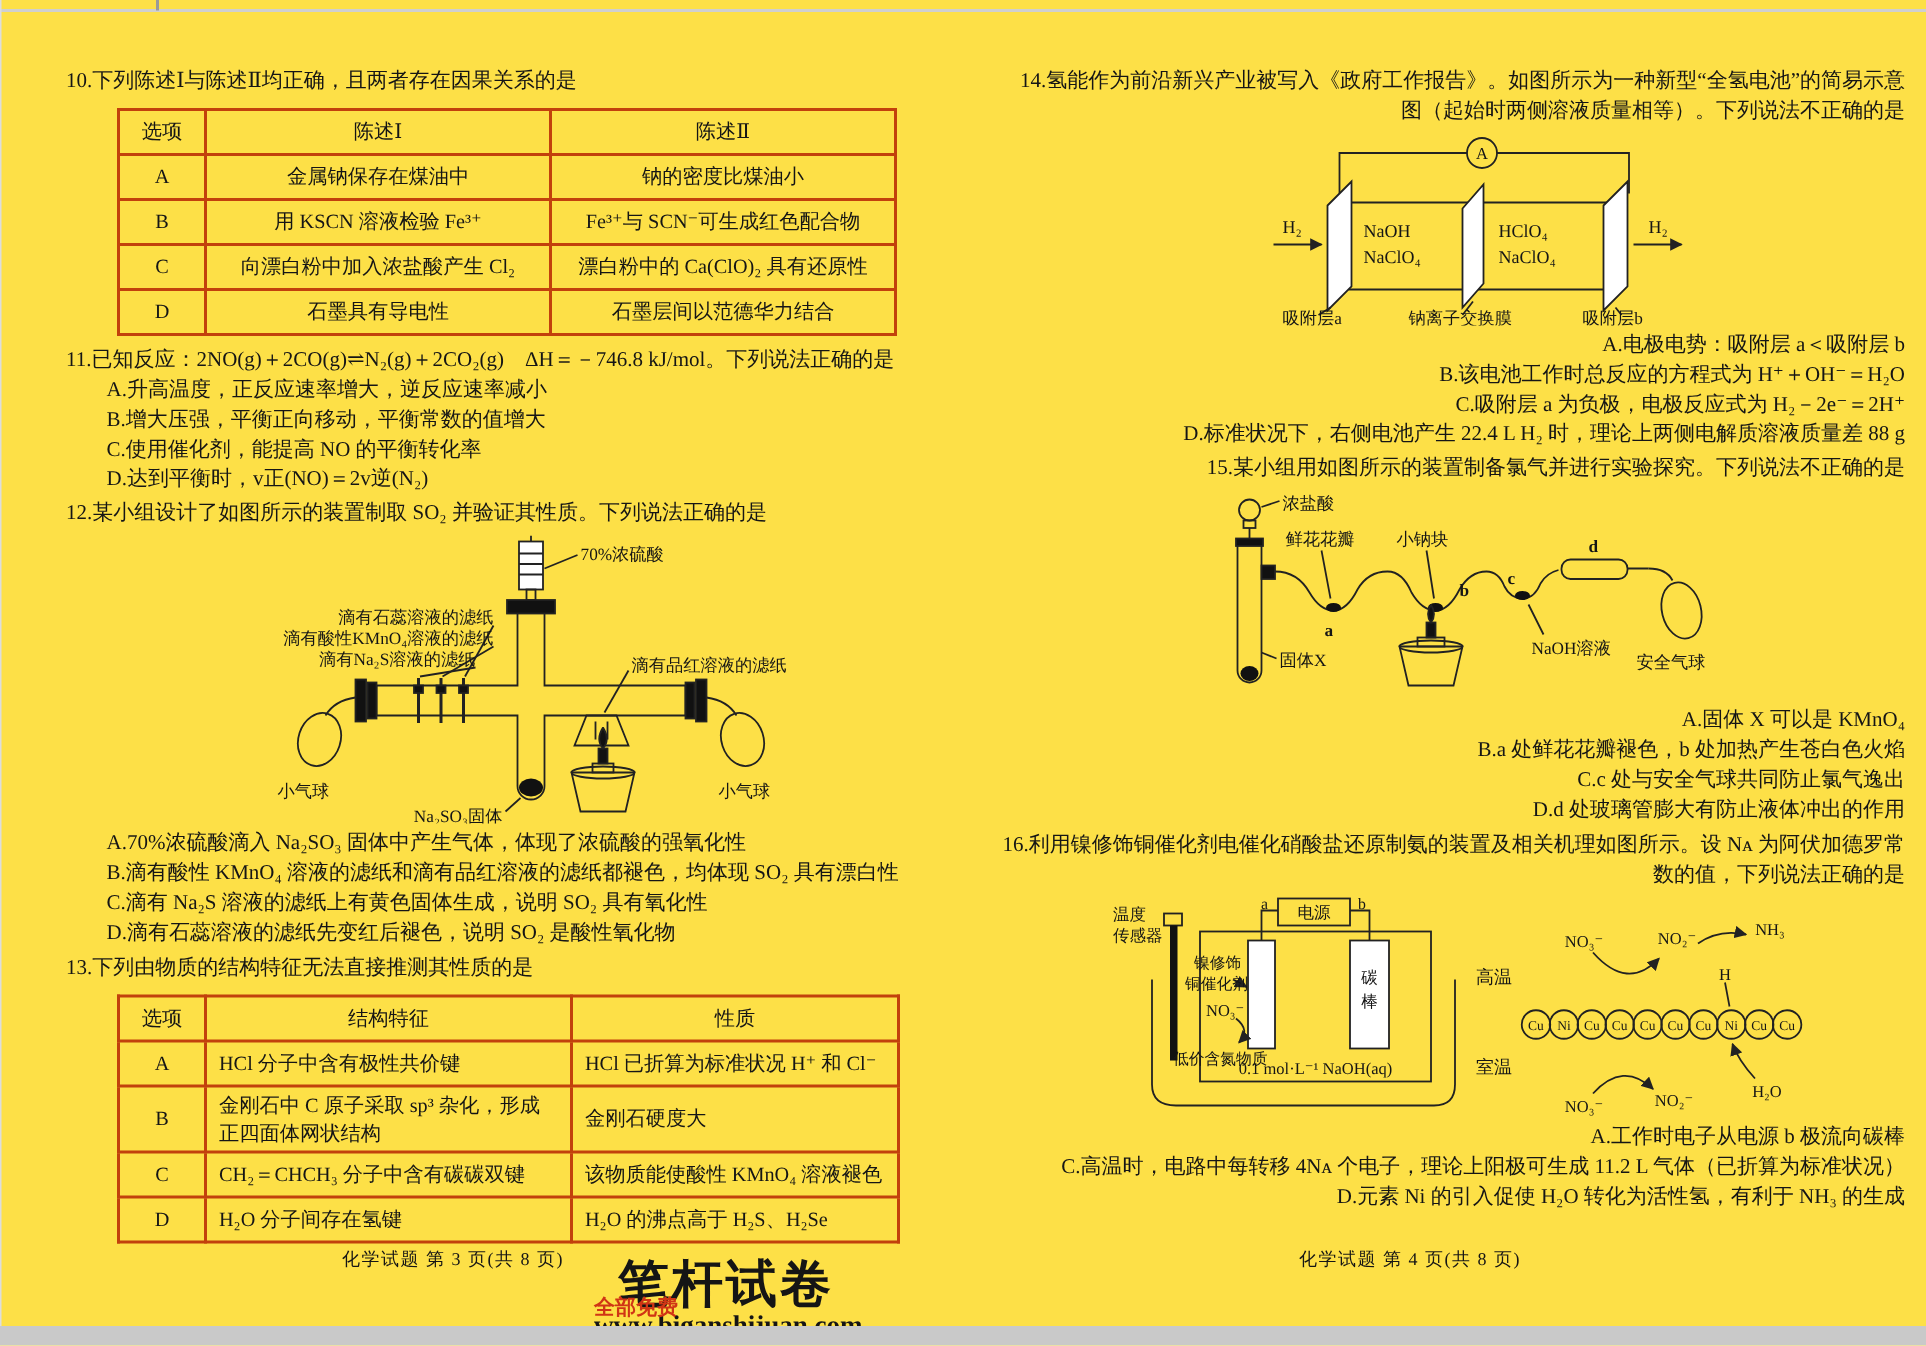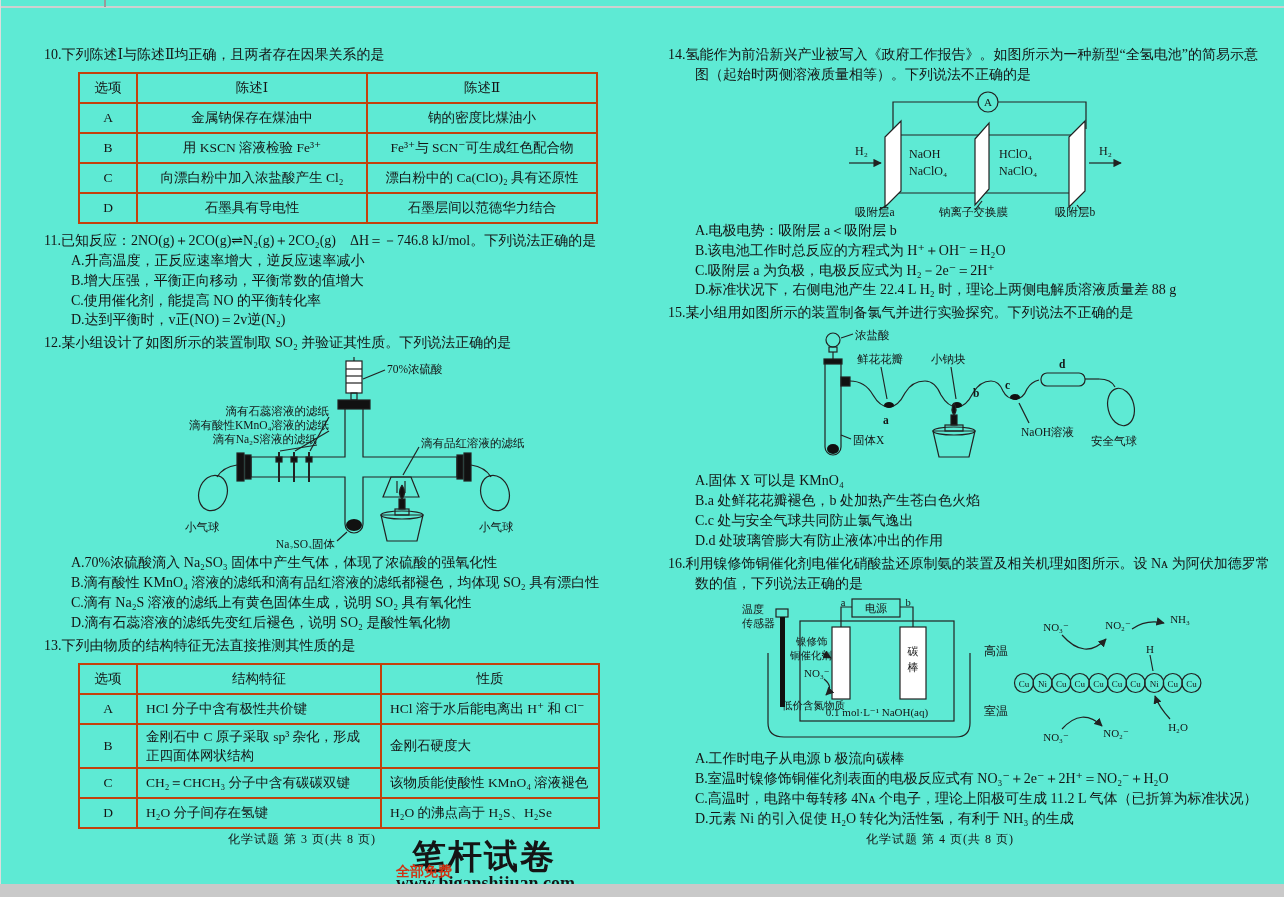--- a/index.html
+++ b/index.html
@@ -1,20 +1,20 @@
 <!DOCTYPE html>
 <html><head>
 <meta charset="utf-8">
 <style>
   html,body { margin:0; padding:0; background:#e8e8e8; }
-  #page { position:relative; width:1284px; height:897px; background:#5eead4;
+  #page { position:relative; width:1284px; height:897px; background:#fde047;
           font-family:"Liberation Serif","DejaVu Serif",serif; color:#151515; overflow:hidden; }
   .col { position:absolute; top:42px; width:602px; font-size:14px; line-height:1.42; }
   #col-left  { left:44px; }
-  #col-right { left:668px; }
+  #col-right { left:668px;text-align:right; }
   .stem { padding-left:27px; text-indent:-27px; margin-top:3px; }
   .opt  { padding-left:46px; text-indent:-19px; }
   table.qt { border-collapse:collapse; margin:7px 0 7px 34px; }
   .qt td { border:2px solid #c2410c; font-size:13.5px; padding:2px 8px; text-align:center; height:24px; }
   .qt td.tl { text-align:left; }
   .qt .optcol { width:40px; }
   .qt .w1 { width:212px; } .qt .w2 { width:212px; }
   .qt .v1 { width:226px; } .qt .v2 { width:200px;margin-left:31px; }
   svg.diagram { display:block; margin-top:4px; margin-bottom:4px; }
   svg text { font-family:"Liberation Serif","DejaVu Serif",serif; fill:#151515; }
@@ -149,21 +149,21 @@
     <table class="qt">
       <tbody>
           <tr>
         <td class="optcol">选项</td>
         <td class="v1">结构特征</td>
         <td class="v2">性质</td>
       </tr>
       <tr>
         <td>A</td>
         <td class="tl">HCl 分子中含有极性共价键</td>
-        <td class="tl">HCl 溶于水后能电离出 H⁺ 和 Cl⁻</td>
+        <td class="tl">HCl 已折算为标准状况 H⁺ 和 Cl⁻</td>
       </tr>
       <tr>
         <td>B</td>
         <td class="tl">金刚石中 C 原子采取 sp³ 杂化，形成正四面体网状结构</td>
         <td class="tl">金刚石硬度大</td>
       </tr>
       <tr>
         <td>C</td>
         <td class="tl">CH₂＝CHCH₃ 分子中含有碳碳双键</td>
         <td class="tl">该物质能使酸性 KMnO₄ 溶液褪色</td>
@@ -327,21 +327,20 @@
         <text x="378" y="32" text-anchor="middle">NO₂⁻</text>
         <text x="410" y="56" text-anchor="middle">H</text>
         <text x="440" y="26" text-anchor="middle">NH₃</text>
         <text x="316" y="144" text-anchor="middle">NO₃⁻</text>
         <text x="376" y="140" text-anchor="middle">NO₂⁻</text>
         <text x="438" y="134" text-anchor="middle">H₂O</text>
       </g>
     </svg>
 
     <div class="opt">A.工作时电子从电源 b 极流向碳棒</div>
-    <div class="opt">B.室温时镍修饰铜催化剂表面的电极反应式有 NO₃⁻＋2e⁻＋2H⁺＝NO₂⁻＋H₂O</div>
     <div class="opt">C.高温时，电路中每转移 4Nᴀ 个电子，理论上阳极可生成 11.2 L 气体（已折算为标准状况）</div>
     <div class="opt">D.元素 Ni 的引入促使 H₂O 转化为活性氢，有利于 NH₃ 的生成</div>
   </div>
 
   <div class="footer" id="footer-left">化学试题 第 3 页(共 8 页)</div>
   <div class="footer" id="footer-right">化学试题 第 4 页(共 8 页)</div>
 
   <div id="watermark">
     <div class="wm-title">笔杆试卷</div>
     <div class="wm-tag">全部免费</div>

